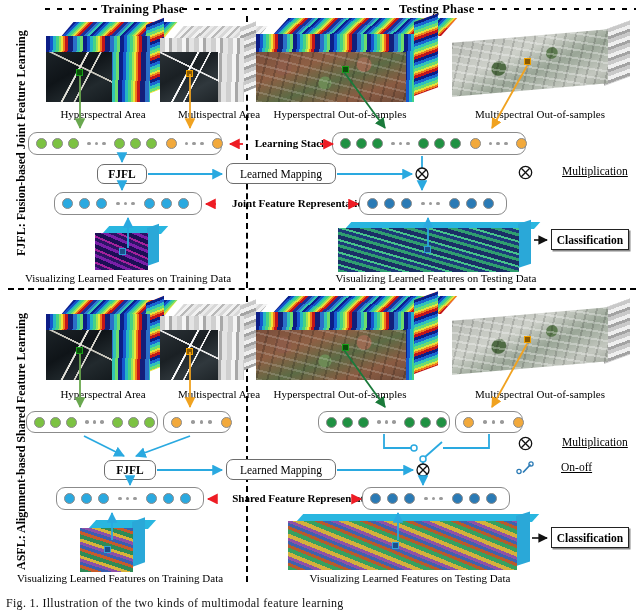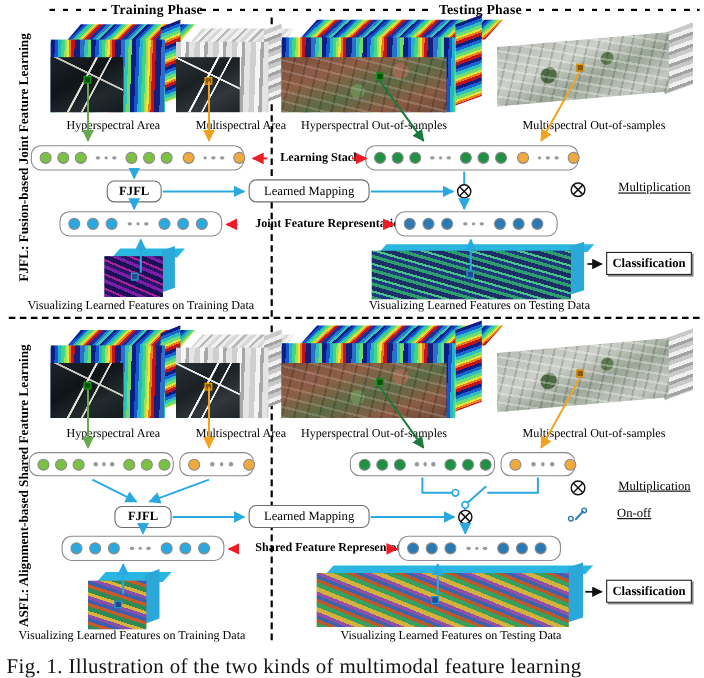--- a/index.html
+++ b/index.html
@@ -211,21 +211,21 @@
 
   
   svg.ov{position:absolute;left:0;top:0;width:640px;height:616px;overflow:visible;pointer-events:none;}
 
   
   .legend-item{position:absolute;display:flex;align-items:flex-start;gap:29px;text-decoration:underline;}
   .legend-text{font-family:"Liberation Serif", serif;font-size:11.5px;white-space:nowrap;}
 
   .fig-caption{
     position:absolute;left:6px;top:596px;width:628px;
-    font-family:"Liberation Serif", serif;font-size:19px;
+    font-family:"Liberation Serif", serif;font-size:12px;
     color:#111;letter-spacing:.3px;
     overflow:hidden;height:20px;
   }
 </style>
 </head>
 <body>
 
 <div id="root">
 
   <div class="dotrow abs" style="left:45px;top:8px;width:52px;"></div>

